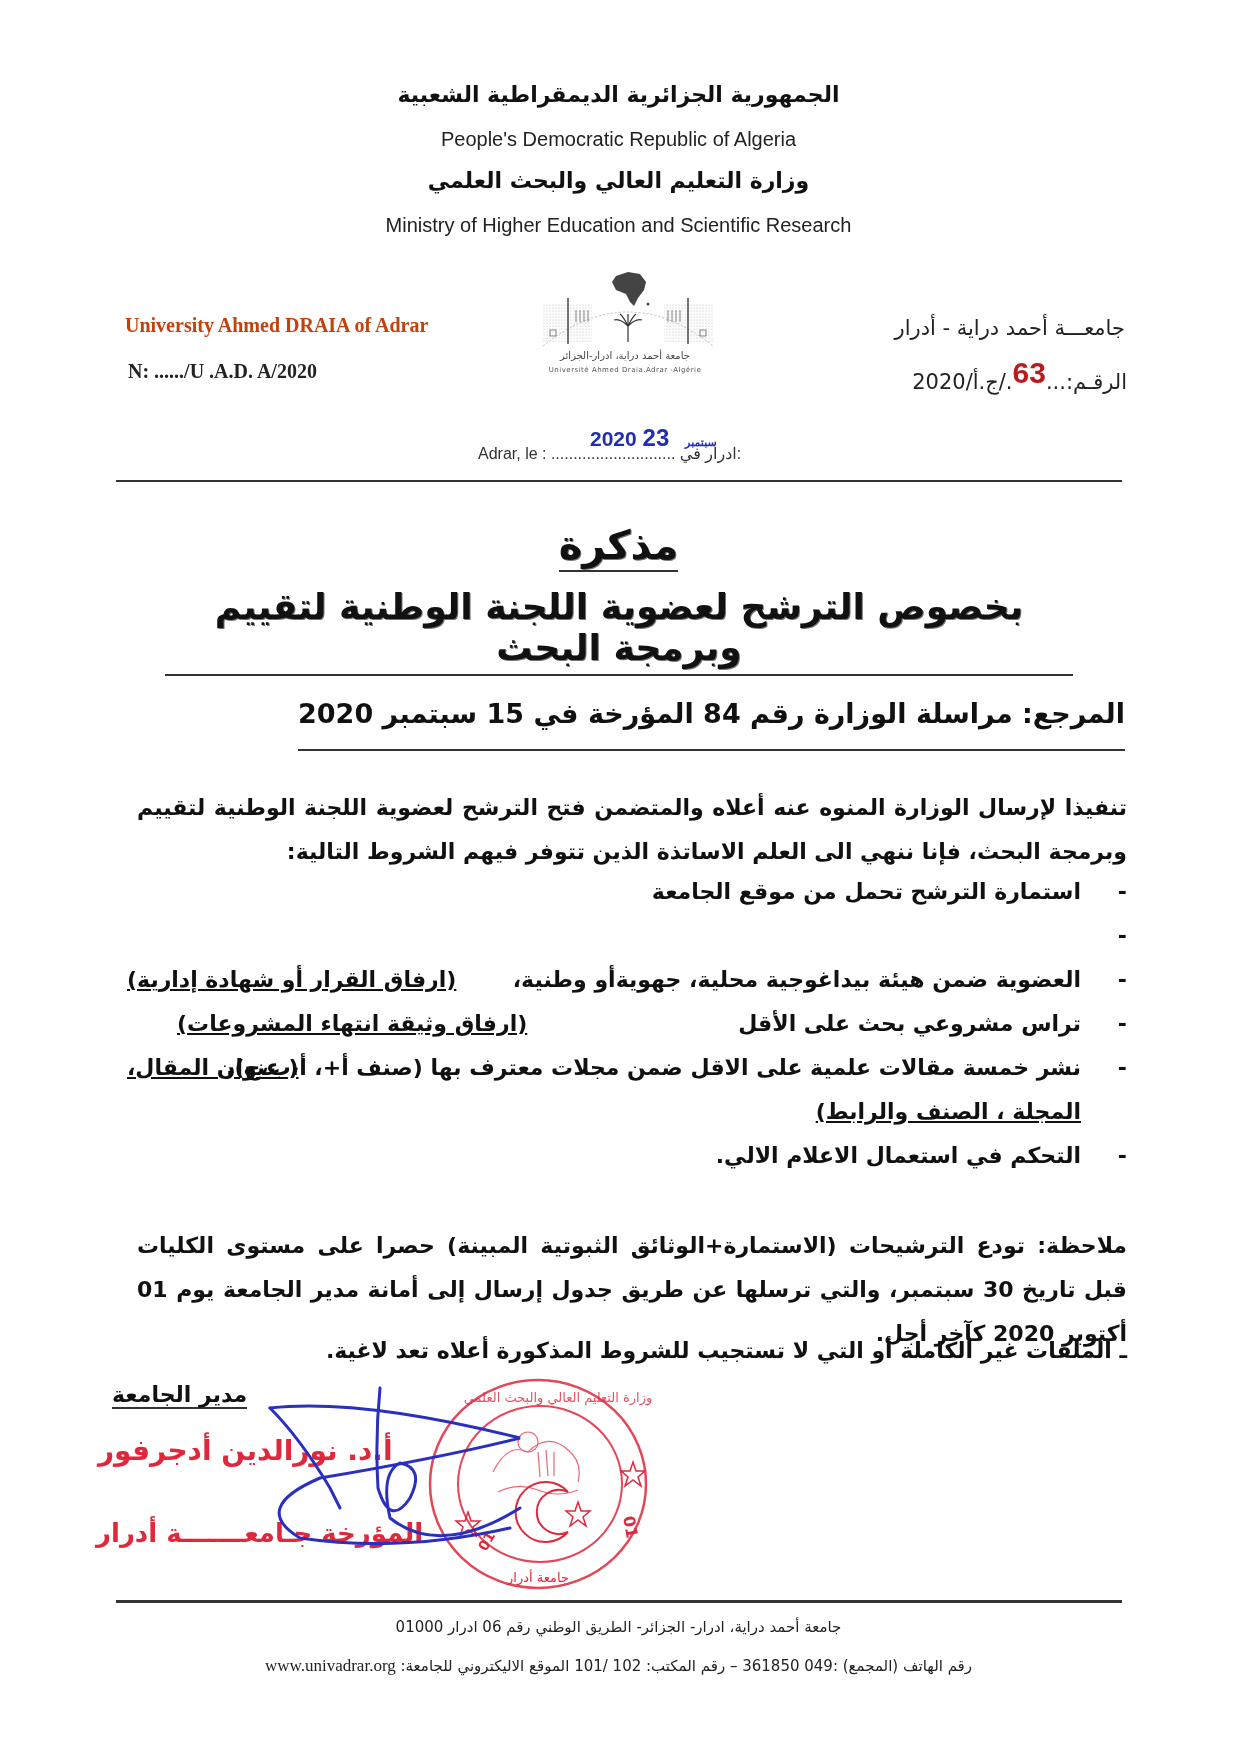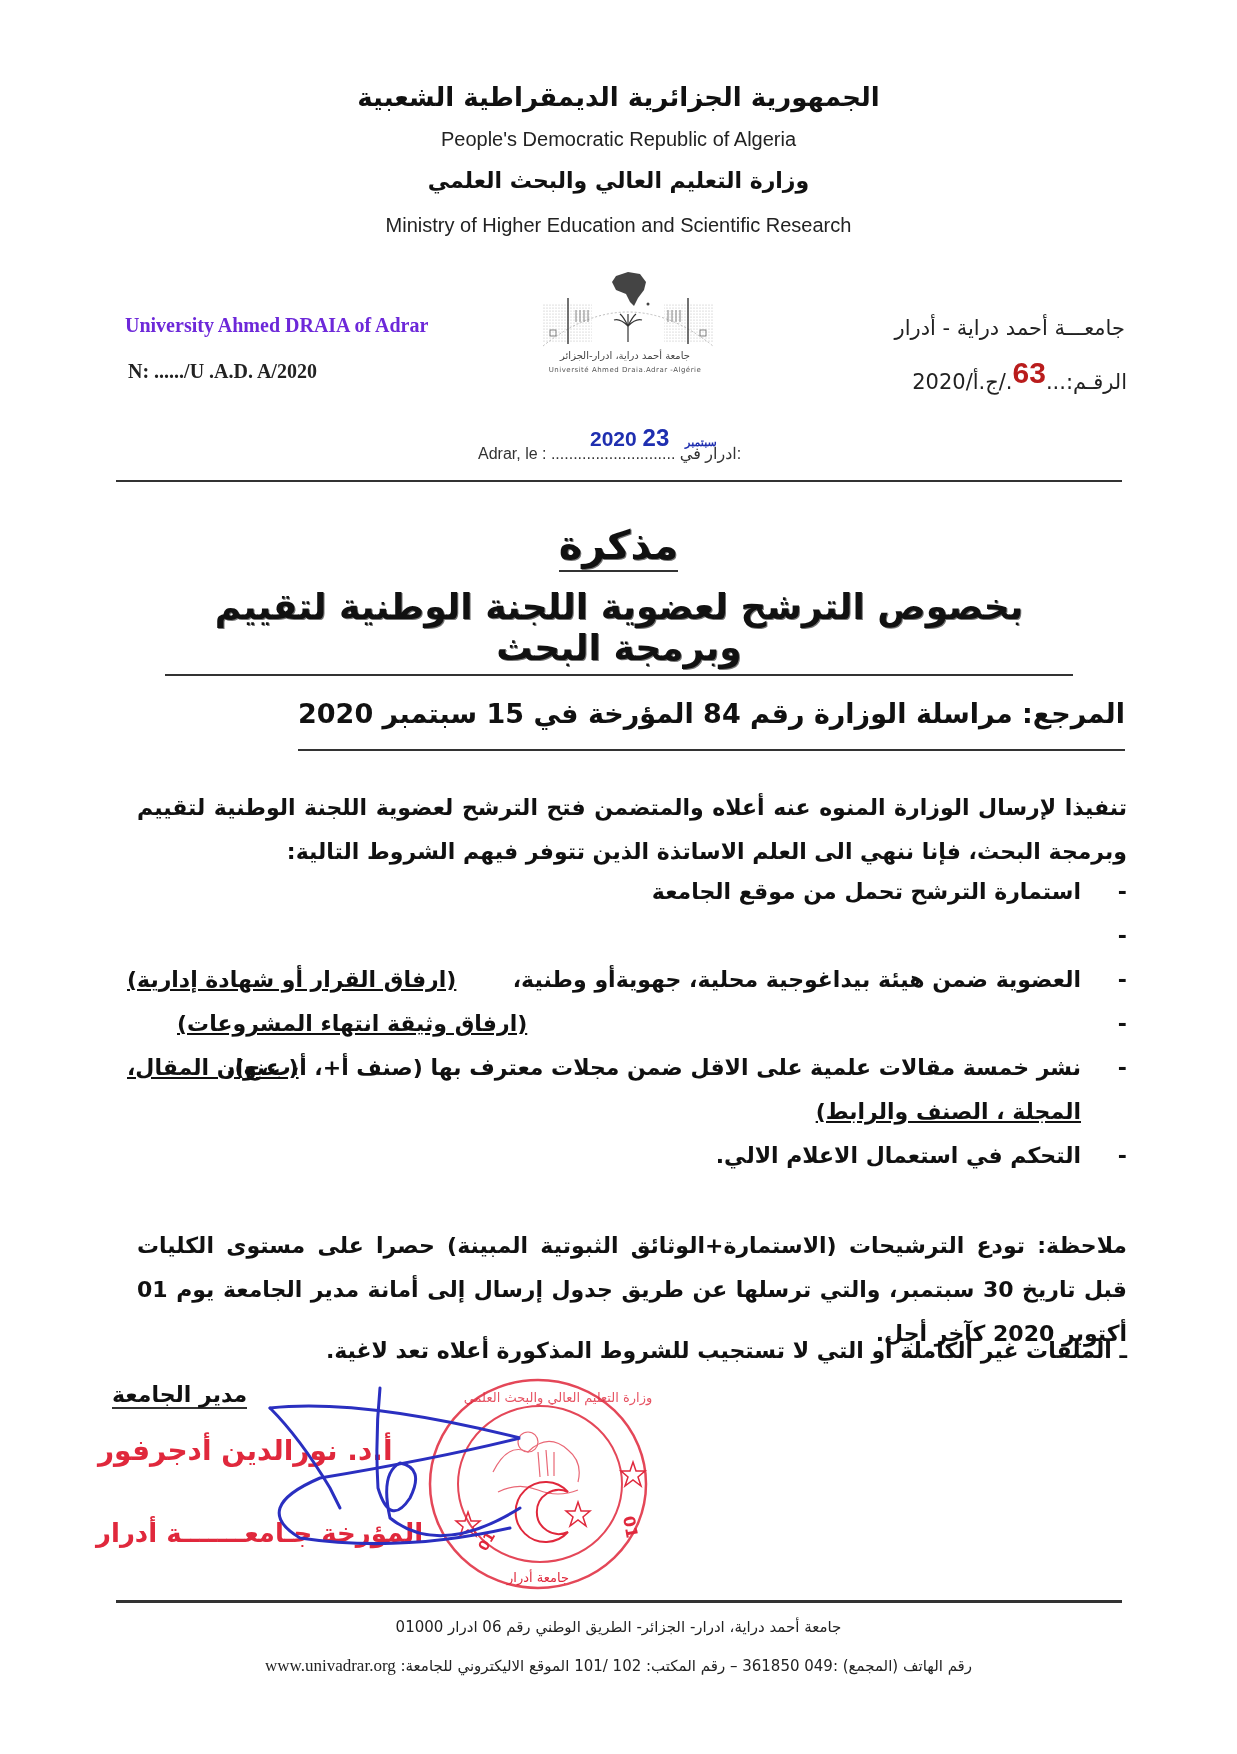--- a/index.html
+++ b/index.html
@@ -2,26 +2,26 @@
 <html><head>
 <meta charset="utf-8">
 <style>
   html, body { margin:0; padding:0; background:#ffffff; }
   body { width:1237px; height:1754px; position:relative; overflow:hidden; color:#111; font-family:"DejaVu Sans", sans-serif; }
   .abs { position:absolute; }
   .ar { direction:rtl; unicode-bidi:plaintext; }
   .center { text-align:center; }
 
   
-  #hdr-ar1 { top:82px; left:0; width:1237px; font-size:26px; font-weight:bold; }
+  #hdr-ar1 { top:82px; left:0; width:1237px; font-size:22px; font-weight:bold; }
   #hdr-en1 { top:128px; left:0; width:1237px; font-size:20px; font-family:"Liberation Sans", sans-serif; color:#222; }
   #hdr-ar2 { top:168px; left:0; width:1237px; font-size:22px; font-weight:bold; }
   #hdr-en2 { top:214px; left:0; width:1237px; font-size:20px; font-family:"Liberation Sans", sans-serif; color:#222; }
 
-  #uni-en { top:314px; left:125px; font-family:"Liberation Serif", serif; font-weight:bold; font-size:20px; color:#6d28d9; }
+  #uni-en { top:314px; left:125px; font-family:"Liberation Serif", serif; font-weight:bold; font-size:20px; color:#c2410c; }
   #ref-en { top:360px; left:128px; font-family:"Liberation Serif", serif; font-weight:bold; font-size:20px; color:#222; }
 
   #logo { top:268px; left:528px; width:200px; height:115px; }
   #logo-ar { top:350px; left:520px; width:210px; font-size:10px; color:#444; text-align:center; }
   #logo-en { top:366px; left:520px; width:210px; font-size:7px; color:#555; text-align:center; letter-spacing:0.5px; }
 
   #uni-ar { top:316px; right:112px; font-size:21px; color:#222; font-family:"DejaVu Sans", sans-serif; }
   #ref-ar { top:362px; right:110px; font-size:21px; color:#222; }
   #ref-ar-num { color:#b91c1c; font-weight:bold; font-size:30px; font-family:"Liberation Sans", sans-serif; position:relative; top:-6px; }
 
@@ -147,20 +147,21 @@
   <div class="cond">
     <span class="dash">-</span>
   </div>
   <div class="cond">
     <span class="dash">-</span>
     <span class="txt">العضوية ضمن هيئة بيداغوجية محلية، جهويةأو وطنية،</span>
     <span class="att">(ارفاق القرار أو شهادة إدارية)</span>
   </div>
   <div class="cond">
     <span class="dash">-</span>
+    <span class="txt">تراس مشروعي بحث على الأقل</span>
     <span class="att" style="left:50px">(ارفاق وثيقة انتهاء المشروعات)</span>
   </div>
   <div class="cond">
     <span class="dash">-</span>
     <span class="txt">نشر خمسة مقالات علمية على الاقل ضمن مجلات معترف بها (صنف أ+، أ،ب،ج).</span>
     <span class="att">( عنوان المقال،</span>
   </div>
   <div class="cond">
     <span class="txt u">المجلة ، الصنف والرابط)</span>
   </div>

